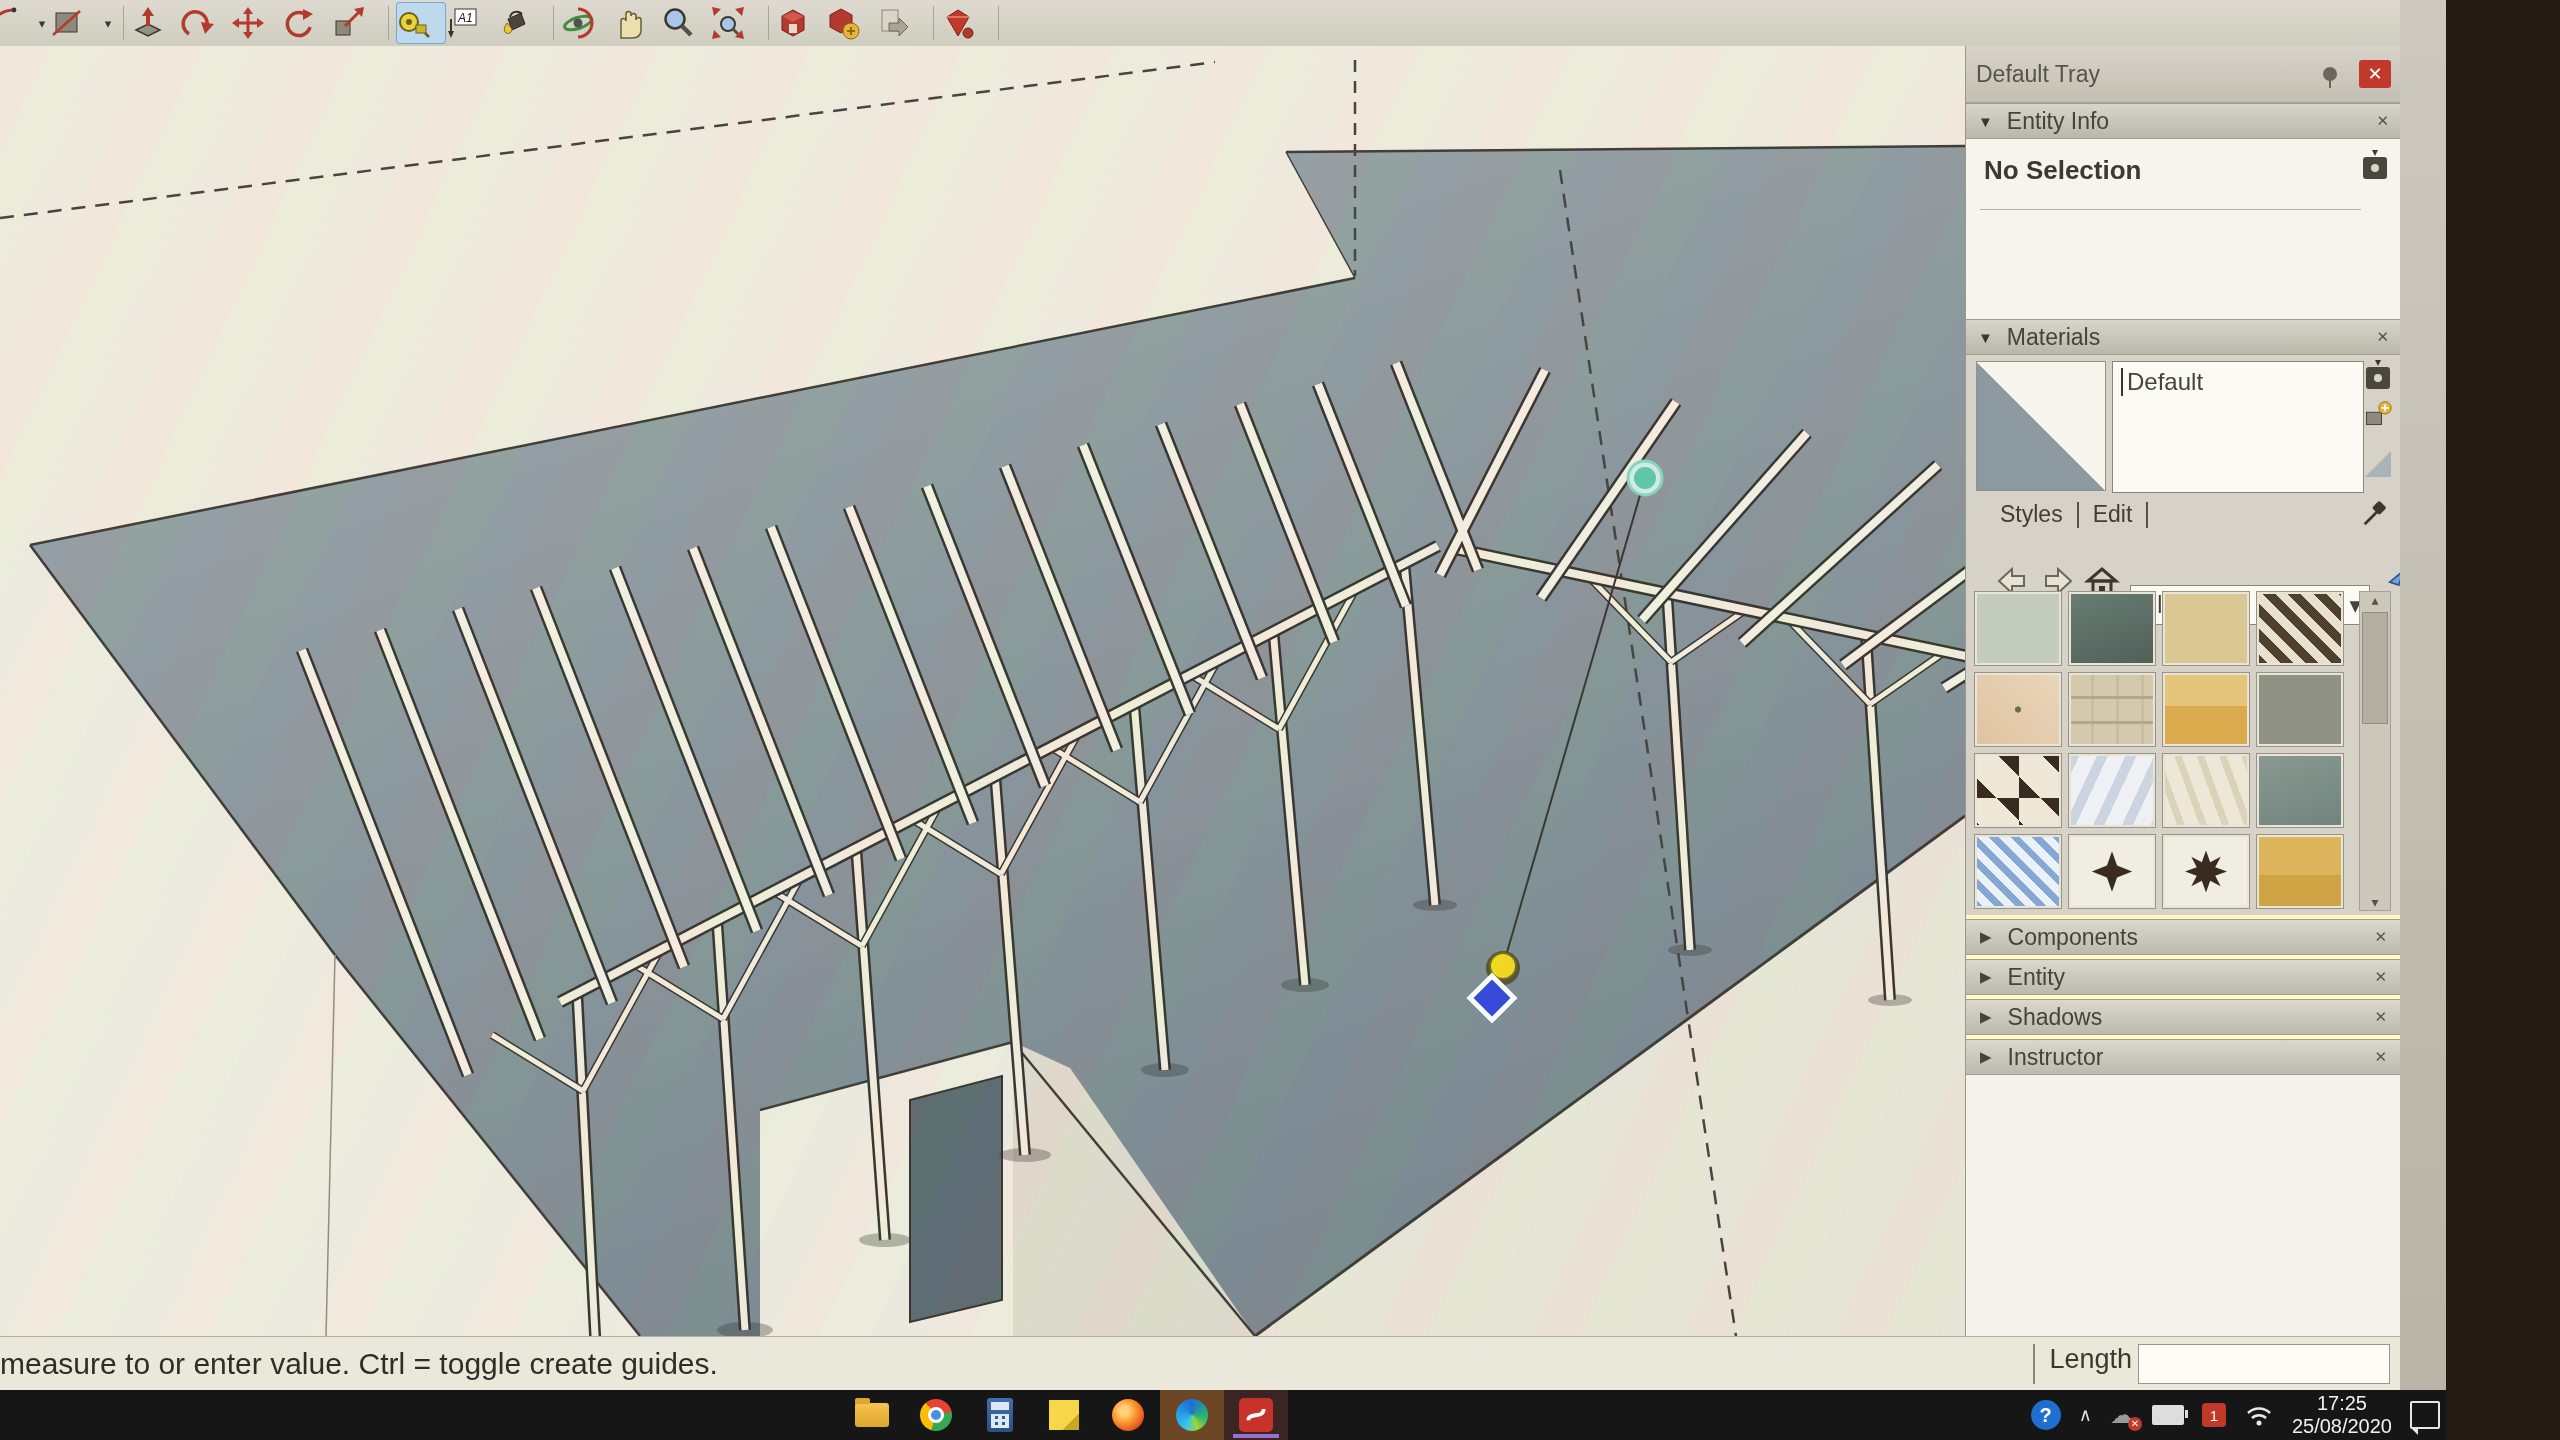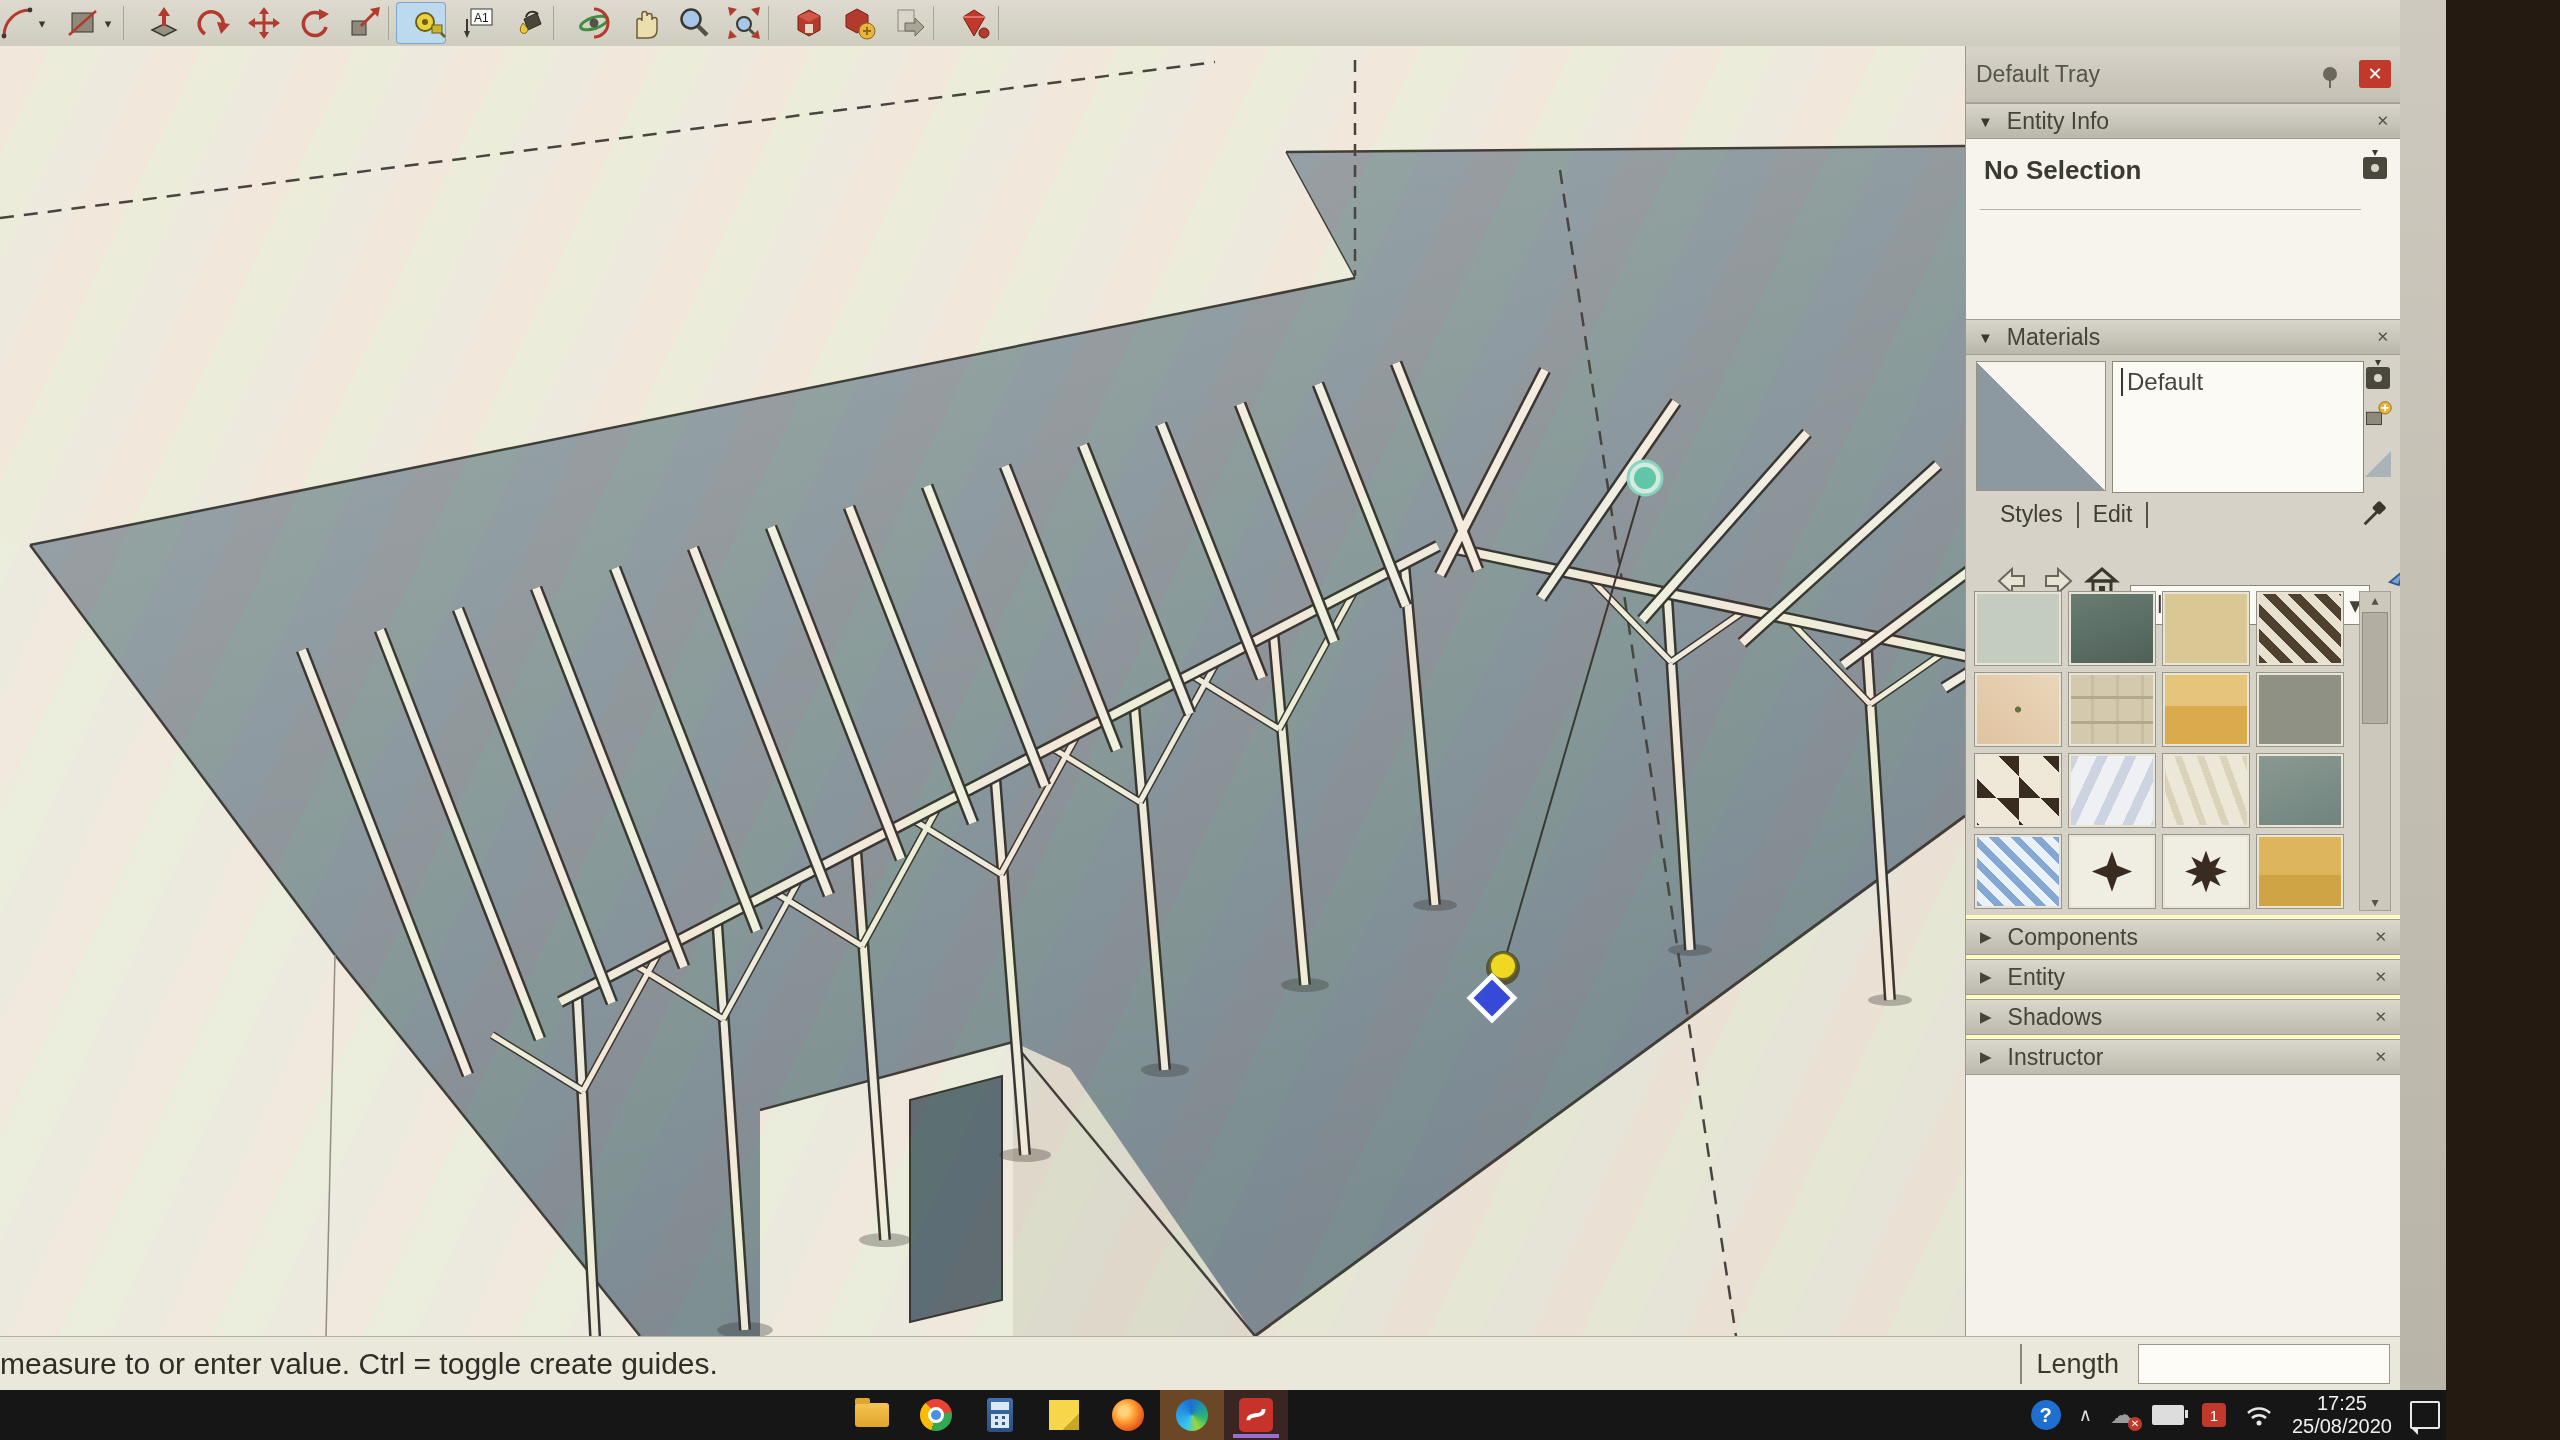--- a/index.html
+++ b/index.html
@@ -1,21 +1,21 @@
 <!DOCTYPE html>
 <html><head>
 <meta charset="utf-8">
 <style>
   html,body{margin:0;padding:0;background:#241a12;width:2560px;height:1440px;overflow:hidden;
     font-family:"Liberation Sans",sans-serif;-webkit-font-smoothing:antialiased;}
   .screen{position:absolute;left:0;top:0;width:2446px;height:1440px;background:#d8d4c9;}
   
   .toolbar{position:absolute;left:0;top:0;width:2400px;height:46px;background:linear-gradient(#dedacf,#cfccc0);
     border-bottom:1px solid #b3afa3;display:flex;align-items:center;padding-left:0;}
-  .tbtn{width:50px;height:42px;display:flex;align-items:center;justify-content:flex-end;flex:0 0 auto;border-radius:4px;}
+  .tbtn{width:50px;height:42px;display:flex;align-items:center;justify-content:flex-start;flex:0 0 auto;border-radius:4px;font-style:italic;}
   .tbtn.cut{margin-left:-16px;}
   .tbtn.active{background:#bcd9ee;box-shadow:inset 0 0 0 1px #7aa8cc;}
   .tsep{width:1px;height:34px;background:#a8a498;margin:0 7px;flex:0 0 auto;}
   .caret{width:16px;height:42px;display:flex;align-items:center;justify-content:center;font-size:13px;color:#3a372e;flex:0 0 auto;}
   
   .viewport{position:absolute;left:0;top:46px;width:1965px;height:1290px;background:#f0ebdb;overflow:hidden;}
   .viewport svg{display:block;}
   .viewport .moire{position:absolute;inset:0;pointer-events:none;
     background:repeating-linear-gradient(115deg,rgba(255,190,215,.07) 0 46px,rgba(190,255,205,.07) 46px 92px,rgba(200,210,255,.07) 92px 138px);}
   
@@ -60,21 +60,21 @@
   .sw-thumb{width:24px;height:110px;background:#b2ae a1;background:#b2aea1;margin-top:4px;border:1px solid #918d80;}
   .sw-scroll .dn{margin-top:auto;}
   .tray-bar{height:34px;margin-top:4px;background:linear-gradient(#dad7cd,#bcb9ad);border:1px solid #a19d91;border-left:none;border-right:none;
     display:flex;align-items:center;padding:0 14px;gap:16px;font-size:23px;color:#45433a;}
   .tray-bar .x{margin-left:auto;font-size:15px;color:#55534a;}
   .tray-fill{flex:1;background:#f4f2ea;height:270px;}
   
   .statusbar{position:absolute;left:0;top:1336px;width:2400px;height:54px;background:#eae7db;border-top:1px solid #b3afa3;
     display:flex;align-items:center;font-size:30px;color:#2f2d28;}
   .status-tip{margin-left:0;white-space:nowrap;}
-  .lenwrap{margin-left:auto;display:flex;align-items:center;gap:19px;border-left:2px solid #8a8678;padding-left:14px;}
+  .lenwrap{margin-left:auto;display:flex;gap:6px;border-left:2px solid #8a8678;padding-left:14px;}
   .lenwrap input{width:246px;height:36px;border:1px solid #9b978b;background:#fdfcf7;font-size:24px;margin-right:10px;}
   .len-label{font-size:27px;color:#3b392f;}
   
   .taskbar{position:absolute;left:0;top:1390px;width:2446px;height:50px;background:#171616;display:flex;align-items:center;color:#e8e8e8;}
   .tk-apps{display:flex;align-items:center;gap:0;margin-left:840px;}
   .tk-tile{width:64px;height:50px;display:flex;align-items:center;justify-content:center;position:relative;flex:0 0 auto;}
   .tk-tile.hl{background:#6b4726;}
   .tk-tile.active{background:#3a2522;}
   .tk-tile.active::after{content:"";position:absolute;left:9px;bottom:2px;width:46px;height:4px;background:#9a6fd0;}
   .ic-folder{width:34px;height:24px;background:linear-gradient(#f4c452,#e0a52e);border-radius:3px;position:relative;}

